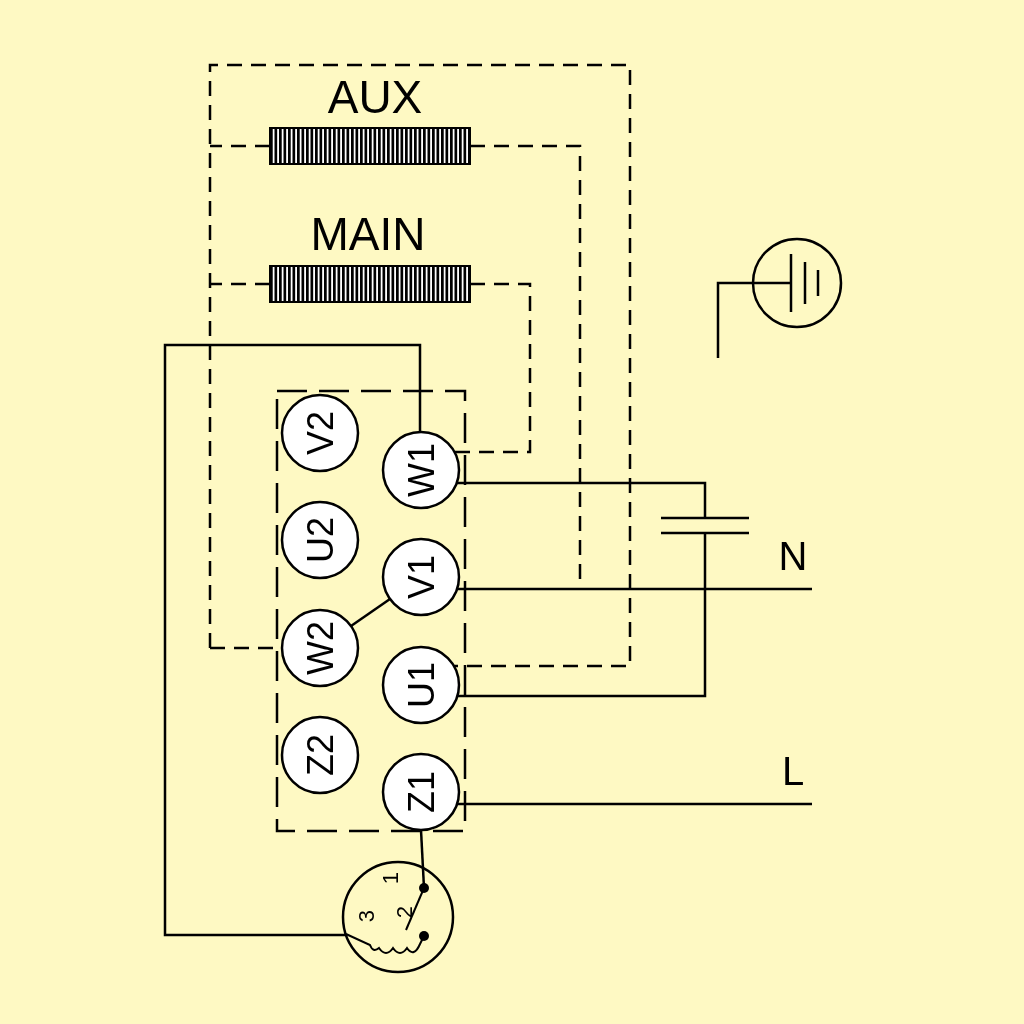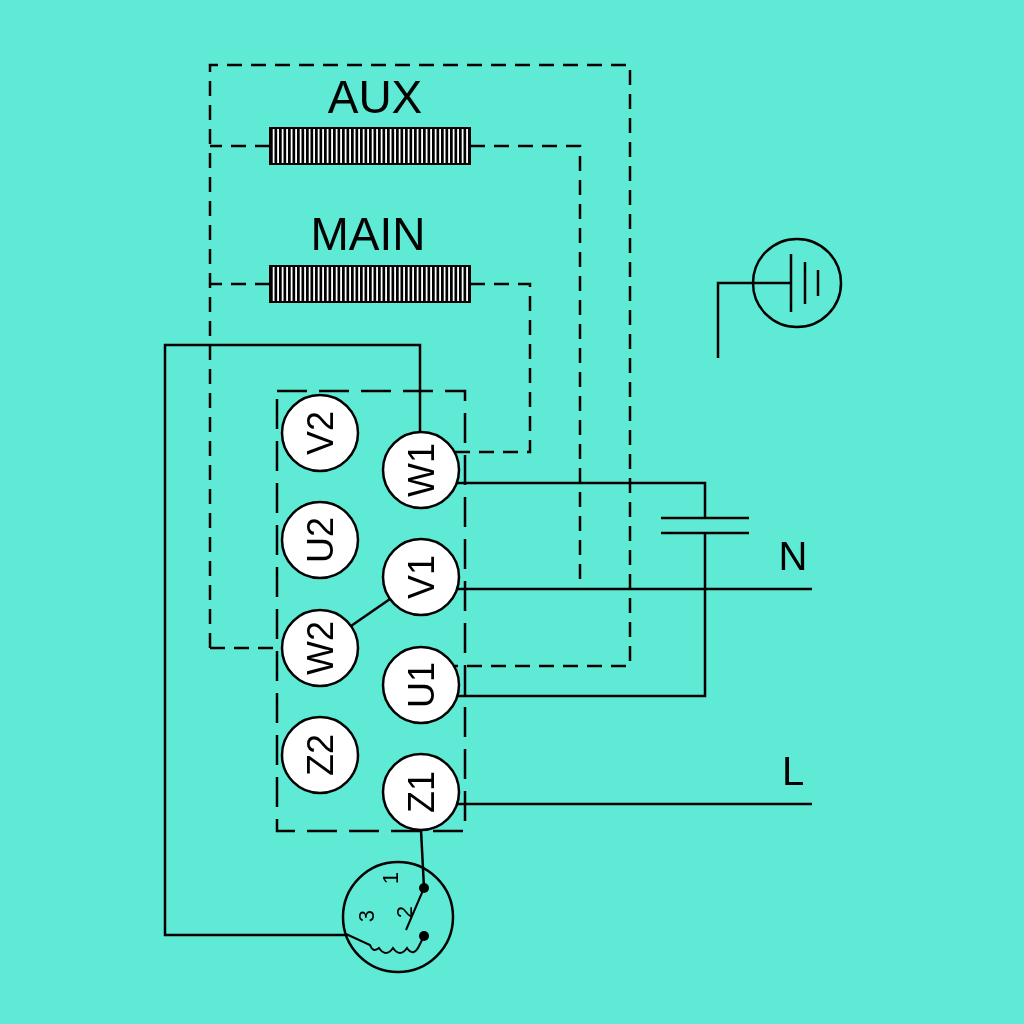--- a/index.html
+++ b/index.html
@@ -1,16 +1,16 @@
 <!DOCTYPE html>
 <html><head>
 <meta charset="utf-8">
 <style>
   html,body{margin:0;padding:0;background:#ffffff;}
-  .canvas{position:relative;width:1024px;height:1024px;background:#5eead4;overflow:hidden;}
+  .canvas{position:relative;width:1024px;height:1024px;background:#fef9c3;overflow:hidden;}
   .lbl{font-family:"Liberation Sans","DejaVu Sans",sans-serif;fill:#000000;}
   .big{font-size:46px;text-anchor:middle;}
   .tlabel{font-size:36px;text-anchor:middle;dominant-baseline:central;}
   .supply{font-size:40px;text-anchor:middle;}
   .small{font-size:22px;text-anchor:middle;dominant-baseline:central;}
   .wire{fill:none;stroke:#000000;stroke-width:2.5;}
   .thin{fill:none;stroke:#000000;stroke-width:2;}
   .dash{fill:none;stroke:#000000;stroke-width:2.5;stroke-dasharray:15 9;}
   .board{fill:none;stroke:#000000;stroke-width:2.5;stroke-dasharray:30 12;}
   .tcircle{fill:#ffffff;stroke:#000000;stroke-width:2.5;}

